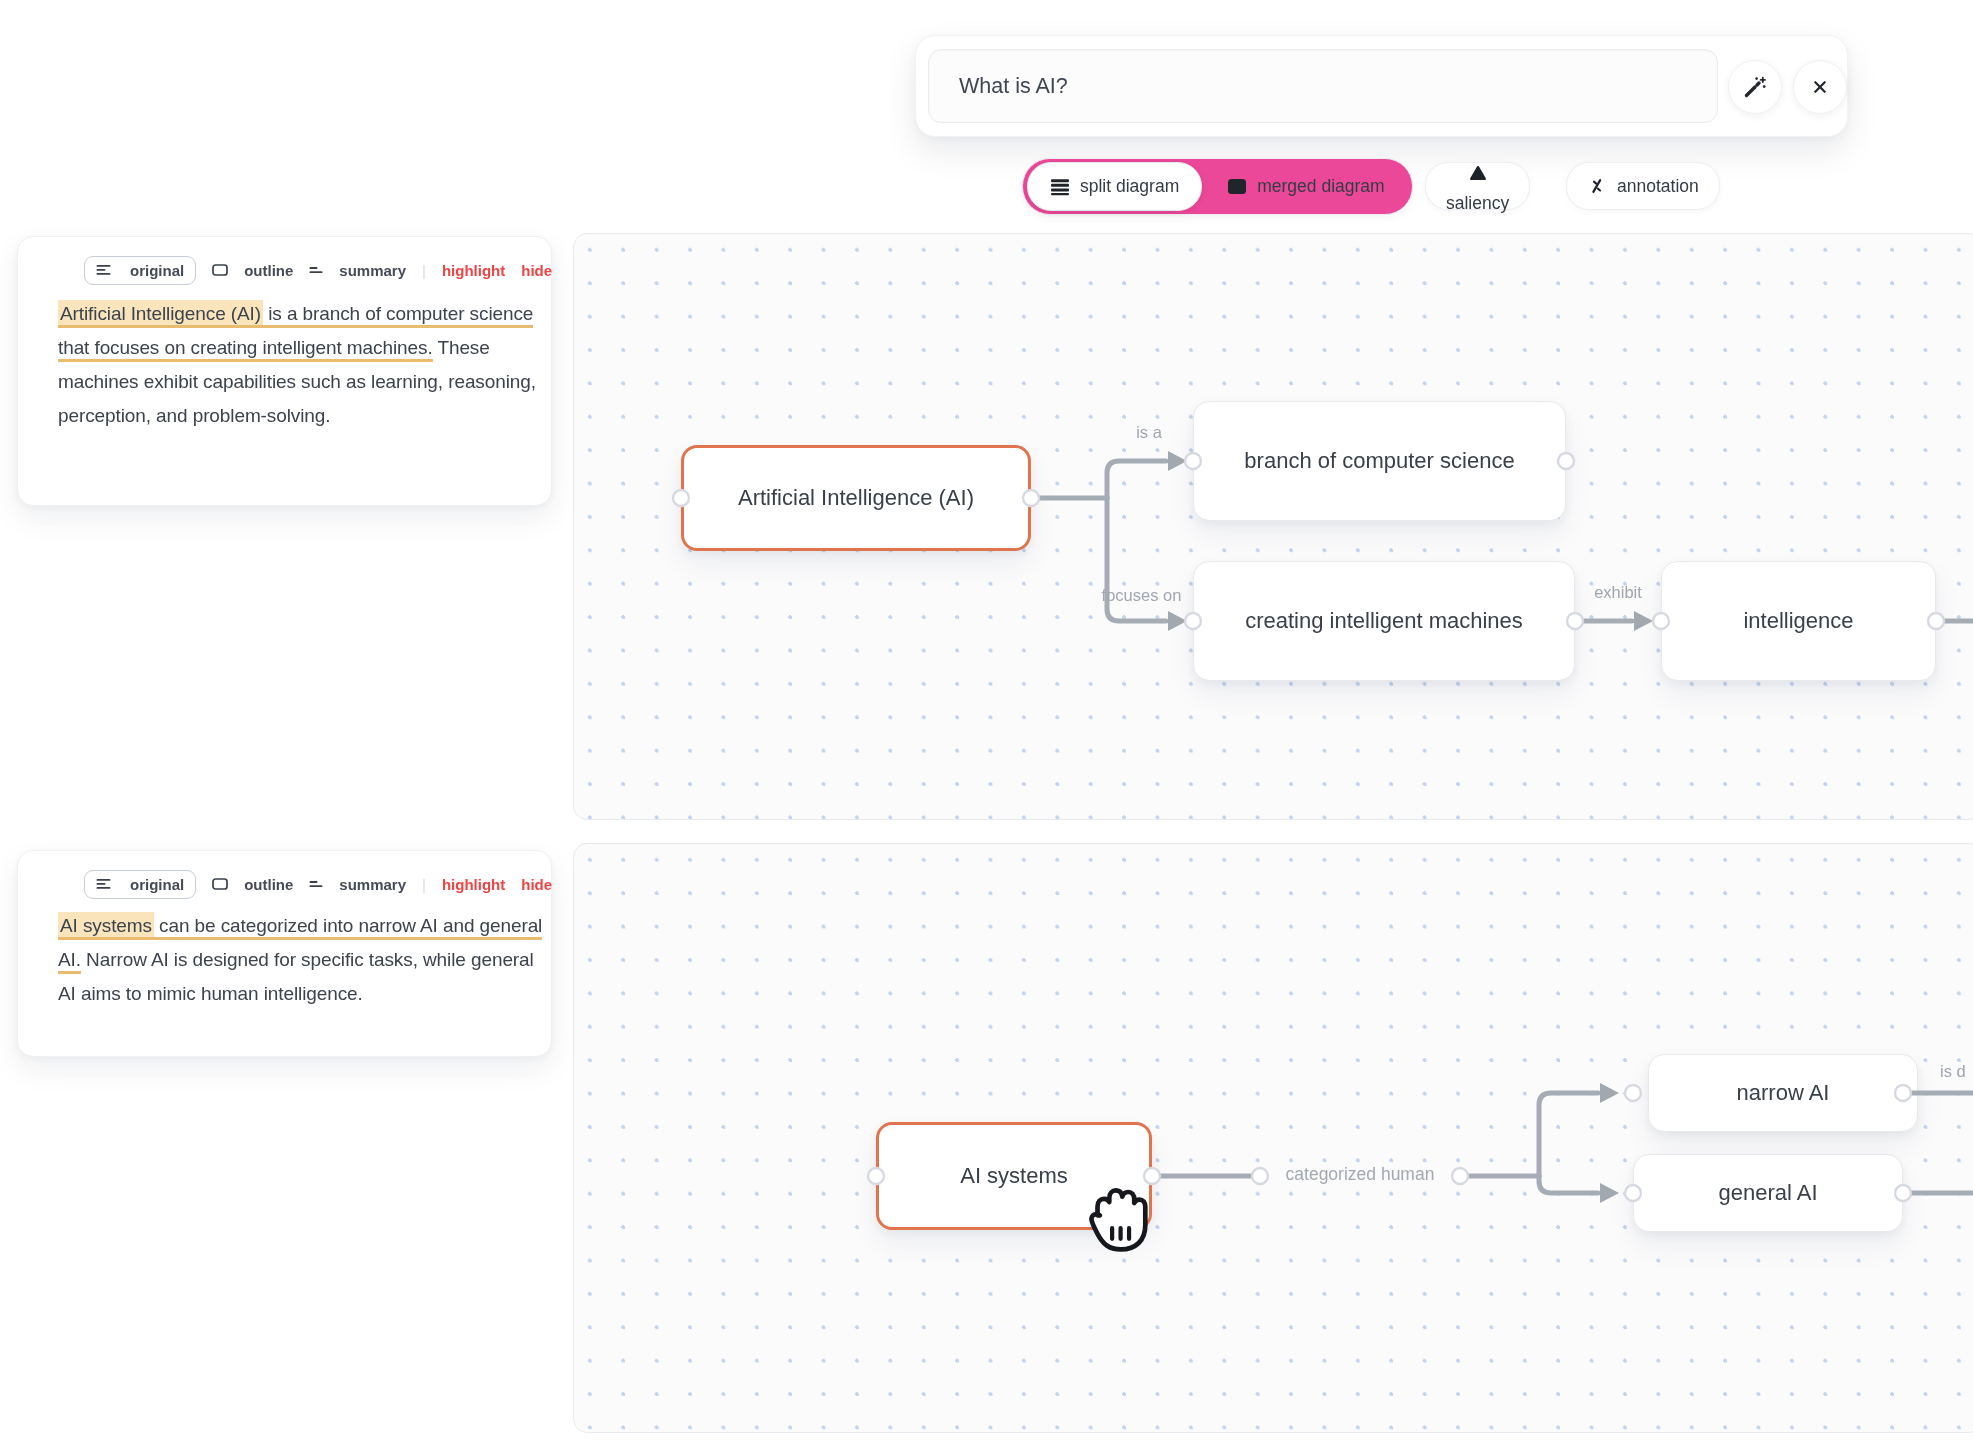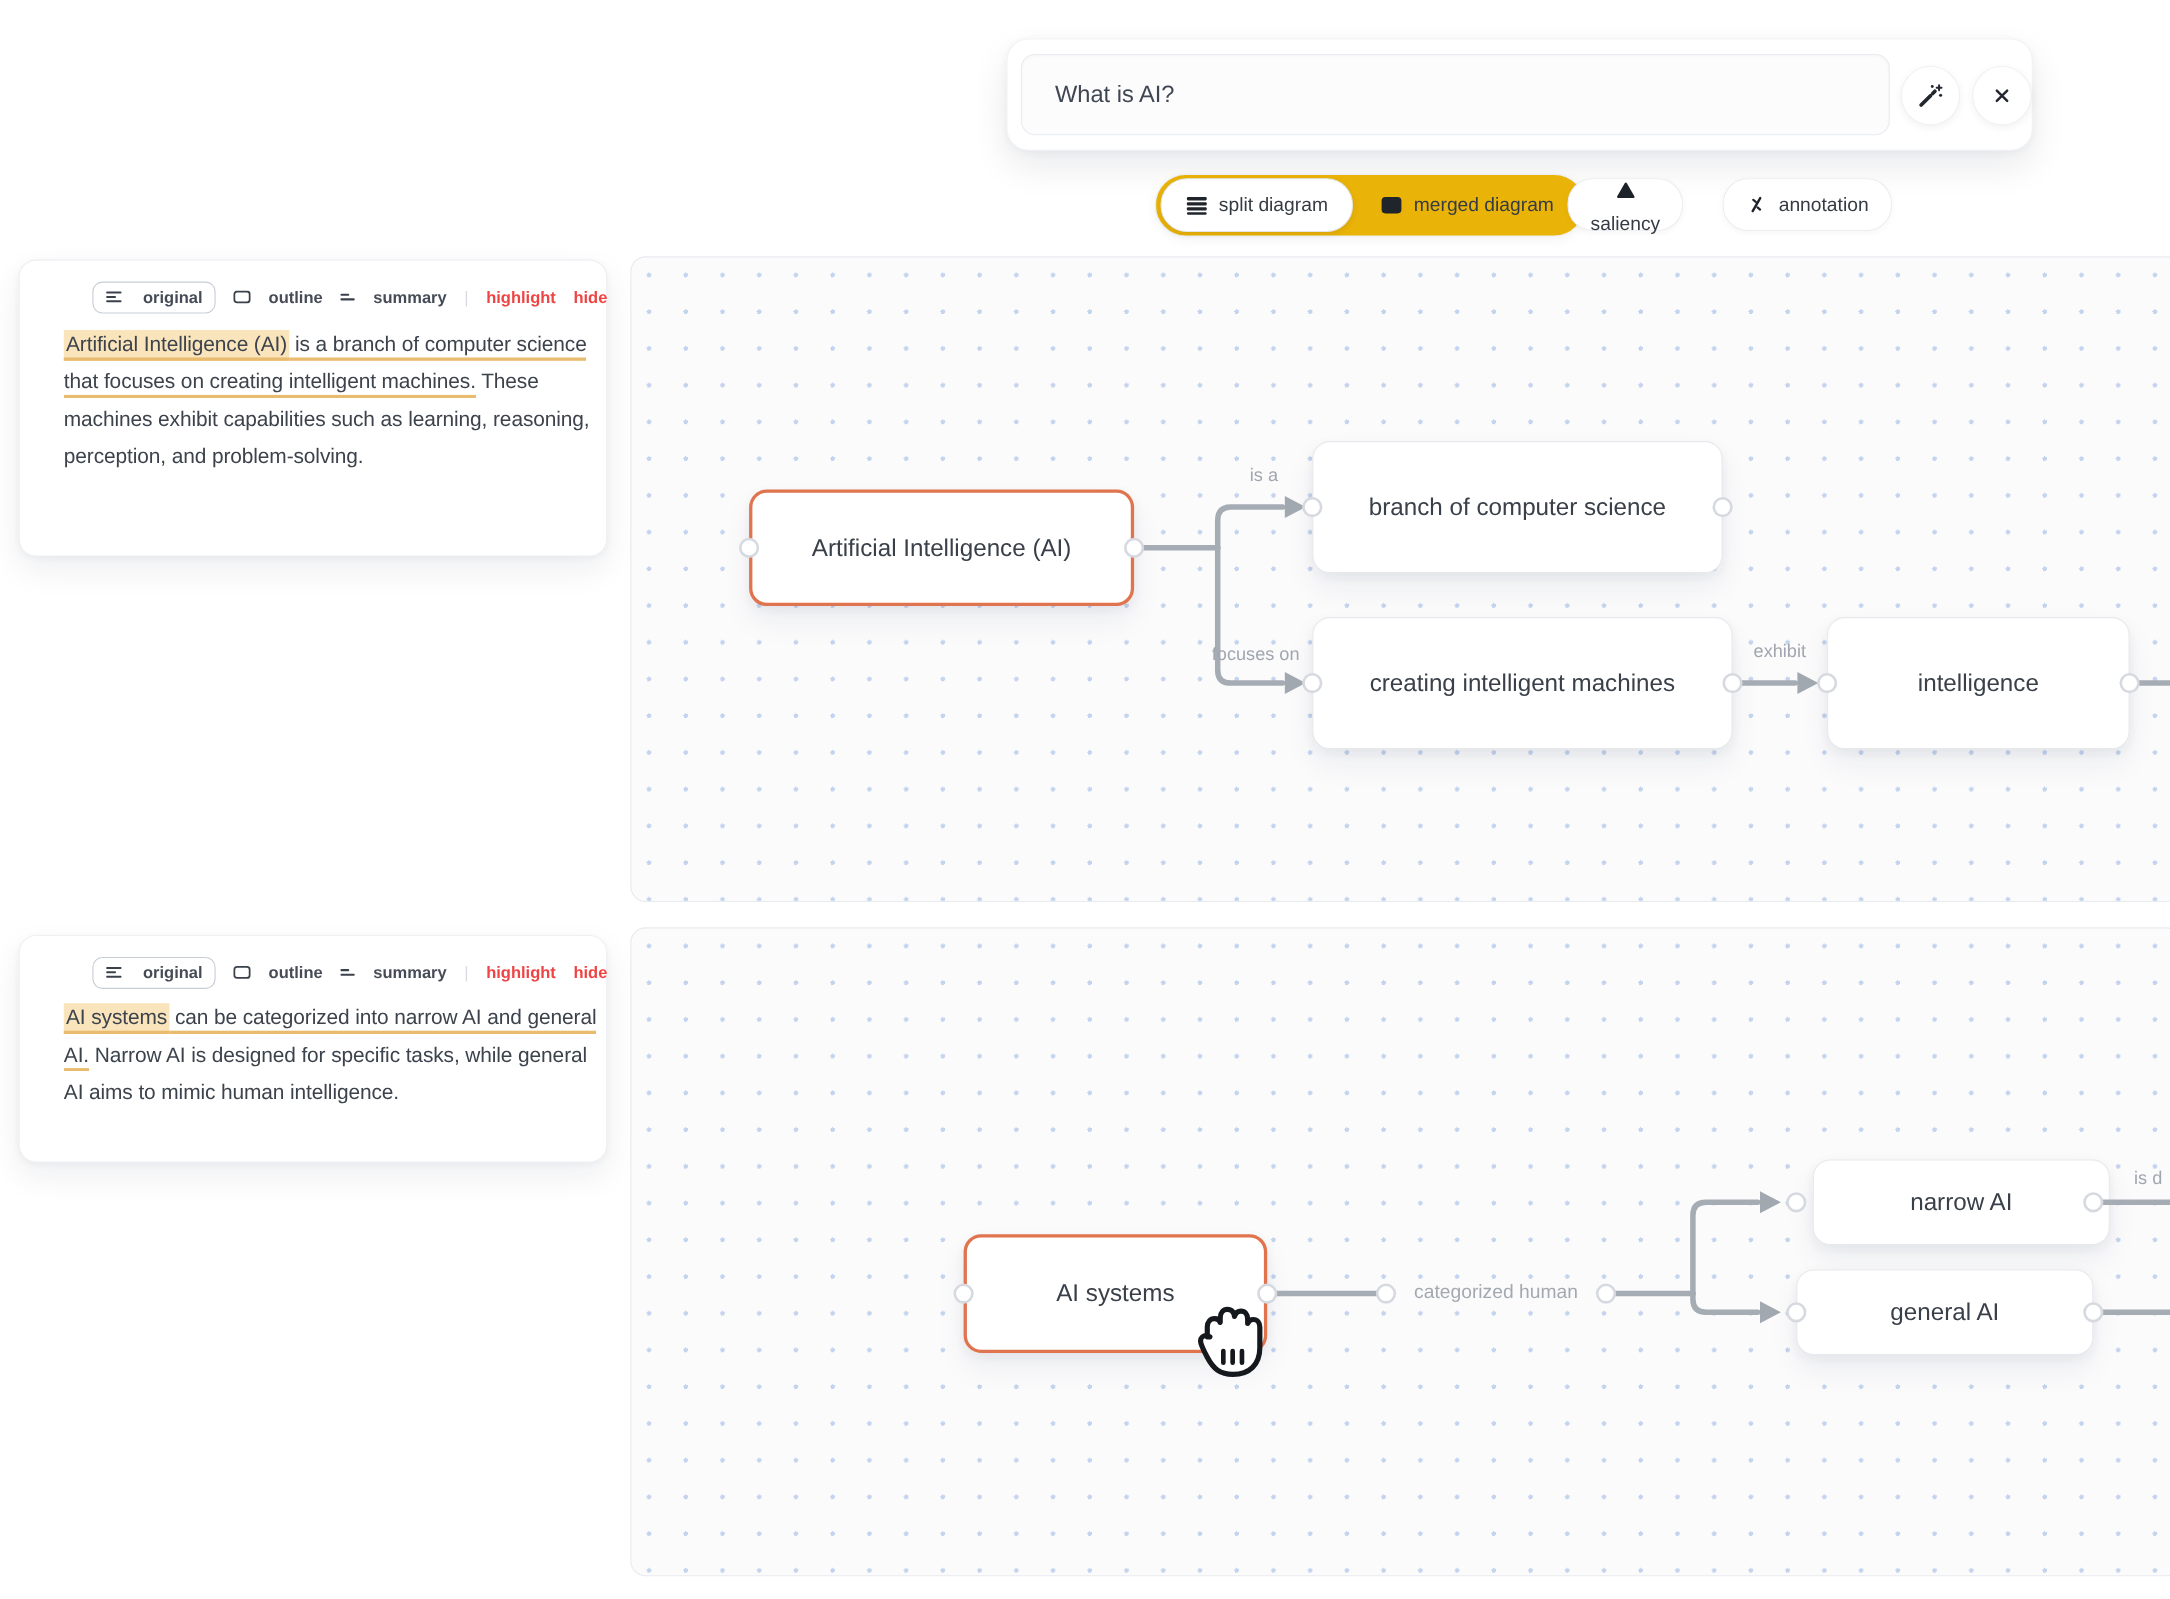--- a/index.html
+++ b/index.html
@@ -25,22 +25,22 @@
   }
   .round-btn{
     position:absolute;top:24px;width:52px;height:52px;border-radius:50%;
     background:#fff;border:1px solid #f0f1f4;
     box-shadow:0 2px 8px rgba(0,0,0,.06);
     display:flex;align-items:center;justify-content:center;cursor:pointer;
   }
   .wand-btn{left:812px;} .close-btn{left:877px;}
   
   .seg-wrap{
-    position:absolute;left:1050px;top:158px;height:55px;border-radius:28px;
-    background:#eab308;border:1px solid #edeff2;
+    position:absolute;left:1022px;top:158px;height:55px;border-radius:28px;
+    background:#ec4899;border:1px solid #edeff2;
     box-shadow:0 3px 10px rgba(0,0,0,.05);
     display:inline-flex;align-items:center;padding:0 4px;gap:2px;z-index:6;
   }
   .seg-btn{
     display:inline-flex;align-items:center;gap:10px;height:47px;
     padding:0 22px;border-radius:24px;font-size:17.5px;color:#353b44;
     font-weight:500;cursor:pointer;white-space:nowrap;border:1px solid transparent;
   }
   .seg-btn.active{
     background:#fff;border:1px solid #e3e6ea;

